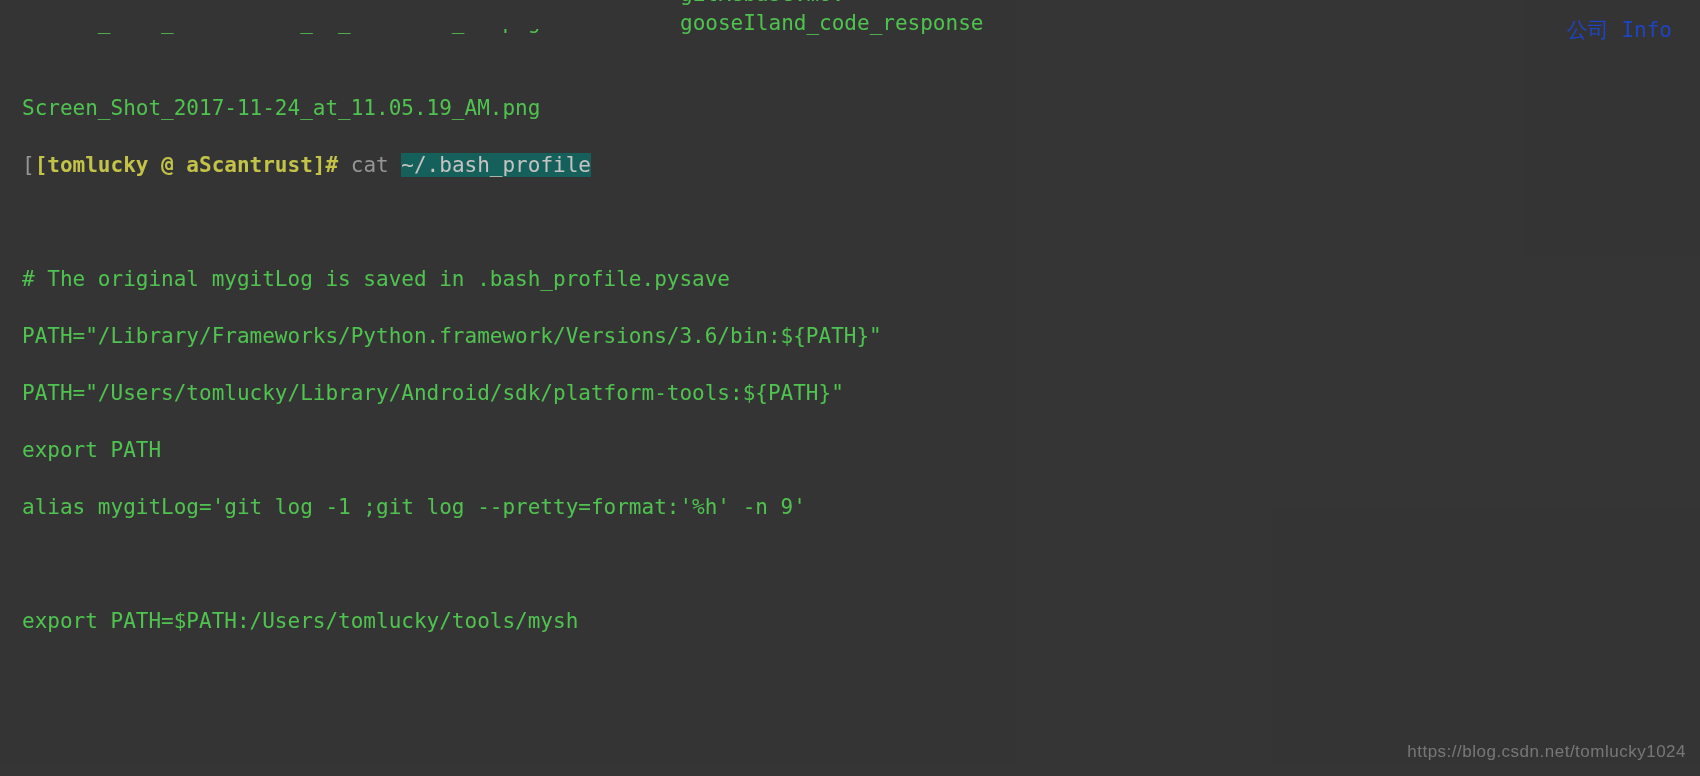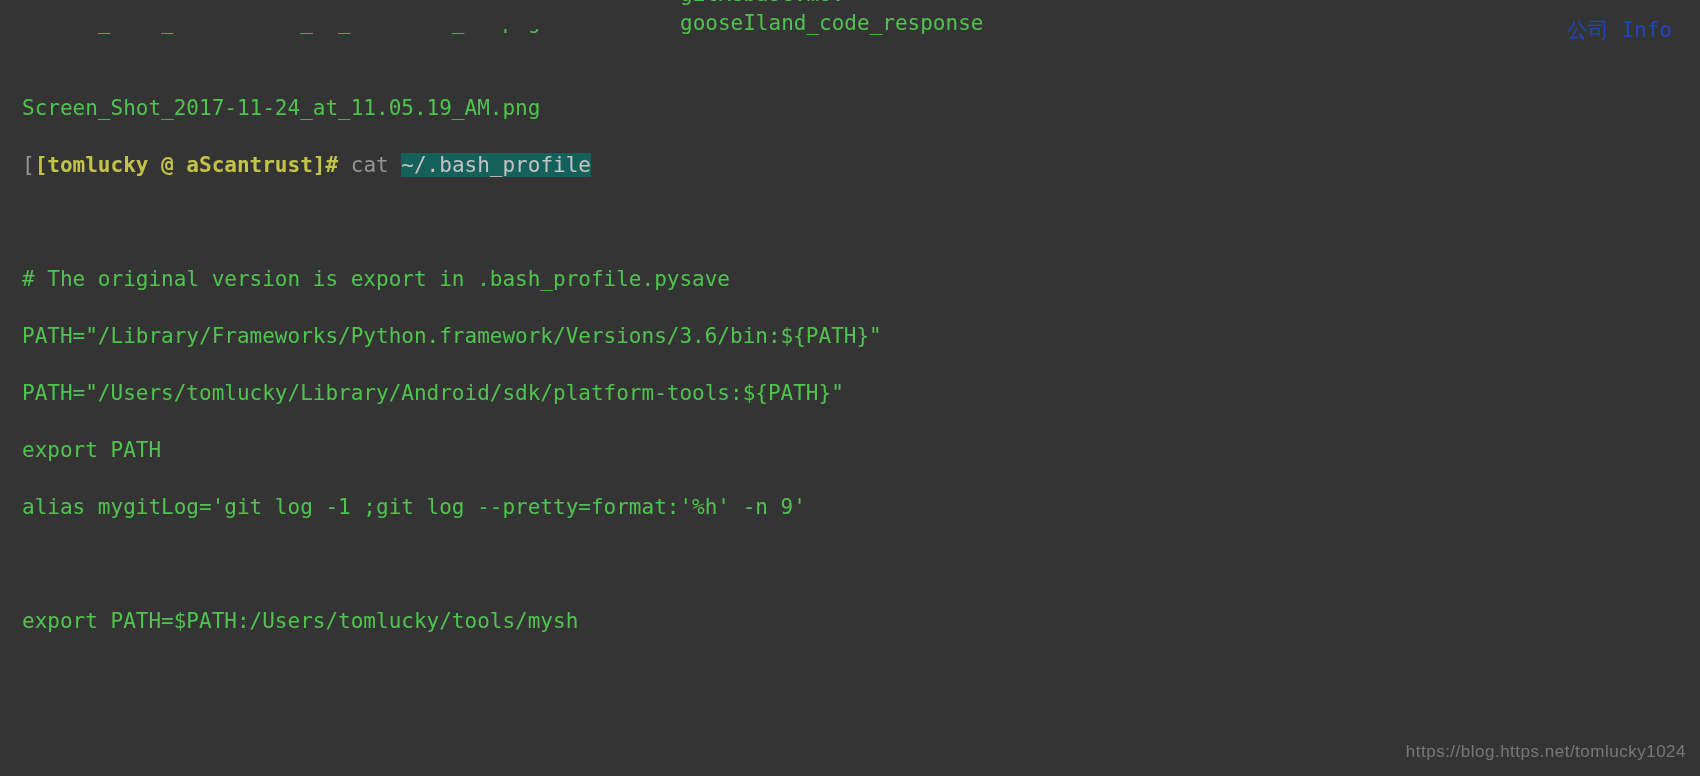--- a/index.html
+++ b/index.html
@@ -72,21 +72,21 @@
 
 <div class="bg-row">公司 Info</div>
 
 <div class="terminal">
 <div class="topclip"><span class="inner"><span class="green">Screen_Shot_2018-03-02_at_11.30.09_AM.png</span></span></div>
 <div class="bg-col2" style="top:-20px;"><span class="green">gitRebase.mov</span>
 <span class="green">gooseIland_code_response</span></div>
 <div><span class="green">Screen_Shot_2017-11-24_at_11.05.19_AM.png</span></div>
 <div><span class="grey">[</span><span class="yellow-bold">[tomlucky @ aScantrust]#</span><span class="grey"> cat </span><span class="sel">~/.bash_profile</span></div>
 <div>&nbsp;</div>
-<div># The original version is export in .bash_profile.pysave</div>
+<div># The original mygitLog is saved in .bash_profile.pysave</div>
 <div>PATH="/Library/Frameworks/Python.framework/Versions/3.6/bin:${PATH}"</div>
 <div>PATH="/Users/tomlucky/Library/Android/sdk/platform-tools:${PATH}"</div>
 <div>export PATH</div>
 <div>alias mygitLog='git log -1 ;git log --pretty=format:'%h' -n 9'</div>
 <div>&nbsp;</div>
 <div>export PATH=$PATH:/Users/tomlucky/tools/mysh</div>
 
 
 
 
@@ -94,13 +94,13 @@
 
 
 
 
 
 
 </div>
 
 <div class="dim-layer"></div>
 
-<div class="watermark">https://blog.https.net/tomlucky1024</div>
+<div class="watermark">https://blog.csdn.net/tomlucky1024</div>
 
 </body></html>

